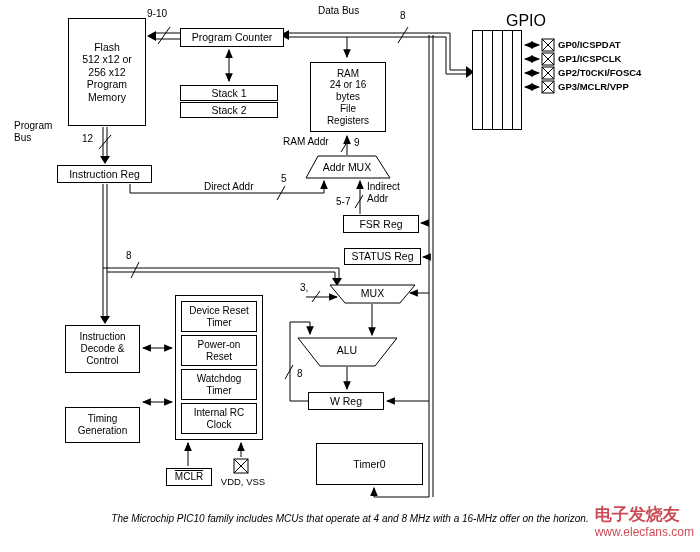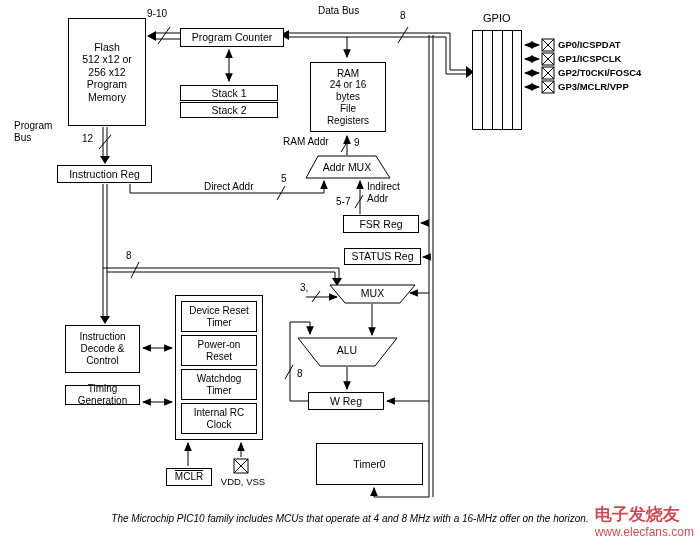--- a/index.html
+++ b/index.html
@@ -153,21 +153,21 @@
 Memory</div>
   <div class="box" style="left:180px;top:28px;width:104px;height:19px">Program Counter</div>
   <div class="box" style="left:180px;top:85px;width:98px;height:16px">Stack 1</div>
   <div class="box" style="left:180px;top:102px;width:98px;height:16px">Stack 2</div>
   <div class="box" style="left:310px;top:62px;width:76px;height:70px;font-size:10px">RAM
 24 or 16
 bytes
 File
 Registers</div>
   <div class="box" id="gpio" style="left:472px;top:30px;width:50px;height:100px"></div>
-  <div class="lbl" style="left:483px;top:12px;font-size:11px">GPIO</div>
+  <div class="lbl" style="left:506px;top:12px;font-size:16px">GPIO</div>
 
   <div class="box" style="left:57px;top:165px;width:95px;height:18px">Instruction Reg</div>
   <div class="trap-label" style="left:311px;top:161px;width:72px">Addr MUX</div>
   <div class="box" style="left:343px;top:215px;width:76px;height:18px">FSR Reg</div>
   <div class="box" style="left:344px;top:248px;width:77px;height:17px">STATUS Reg</div>
   <div class="trap-label" style="left:345px;top:287px;width:55px">MUX</div>
   <div class="trap-label" style="left:322px;top:344px;width:50px">ALU</div>
   <div class="box" style="left:308px;top:392px;width:76px;height:18px">W Reg</div>
 
   <div class="box" style="left:175px;top:295px;width:88px;height:145px"></div>
@@ -176,21 +176,21 @@
   <div class="box" style="left:181px;top:335px;width:76px;height:31px;font-size:10px">Power-on
 Reset</div>
   <div class="box" style="left:181px;top:369px;width:76px;height:31px;font-size:10px">Watchdog
 Timer</div>
   <div class="box" style="left:181px;top:403px;width:76px;height:31px;font-size:10px">Internal RC
 Clock</div>
 
   <div class="box" style="left:65px;top:325px;width:75px;height:48px;font-size:10px">Instruction
 Decode &amp;
 Control</div>
-  <div class="box" style="left:65px;top:385px;width:75px;height:20px;font-size:10px">Timing
+  <div class="box" style="left:65px;top:407px;width:75px;height:36px;font-size:10px">Timing
 Generation</div>
   <div class="box" style="left:316px;top:443px;width:107px;height:42px">Timer0</div>
 
   <div class="box" style="left:166px;top:468px;width:46px;height:18px;font-size:10px;text-decoration:overline">MCLR</div>
   <div class="lbl" style="left:212px;top:477px;width:62px;text-align:center;font-size:9.5px">VDD, VSS</div>
 
   <div class="pinlbl" style="left:558px;top:39px">GP0/ICSPDAT</div>
   <div class="pinlbl" style="left:558px;top:53px">GP1/ICSPCLK</div>
   <div class="pinlbl" style="left:558px;top:67px">GP2/T0CKI/FOSC4</div>
   <div class="pinlbl" style="left:558px;top:81px">GP3/MCLR/VPP</div>

